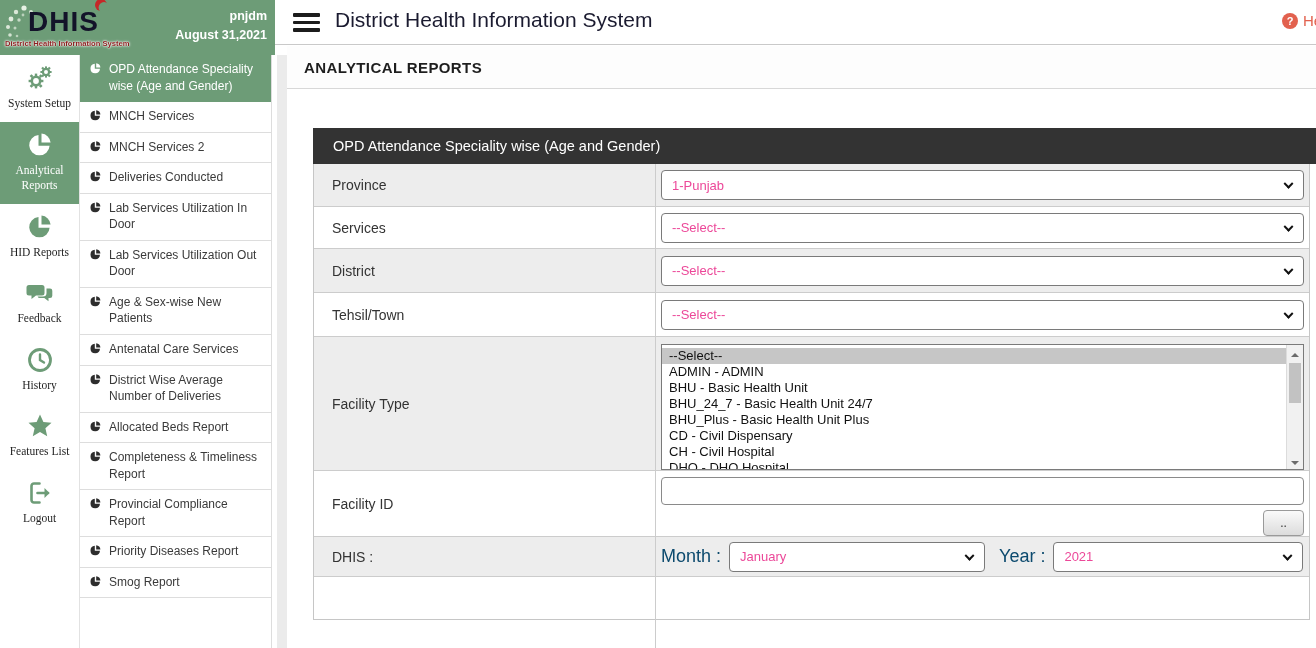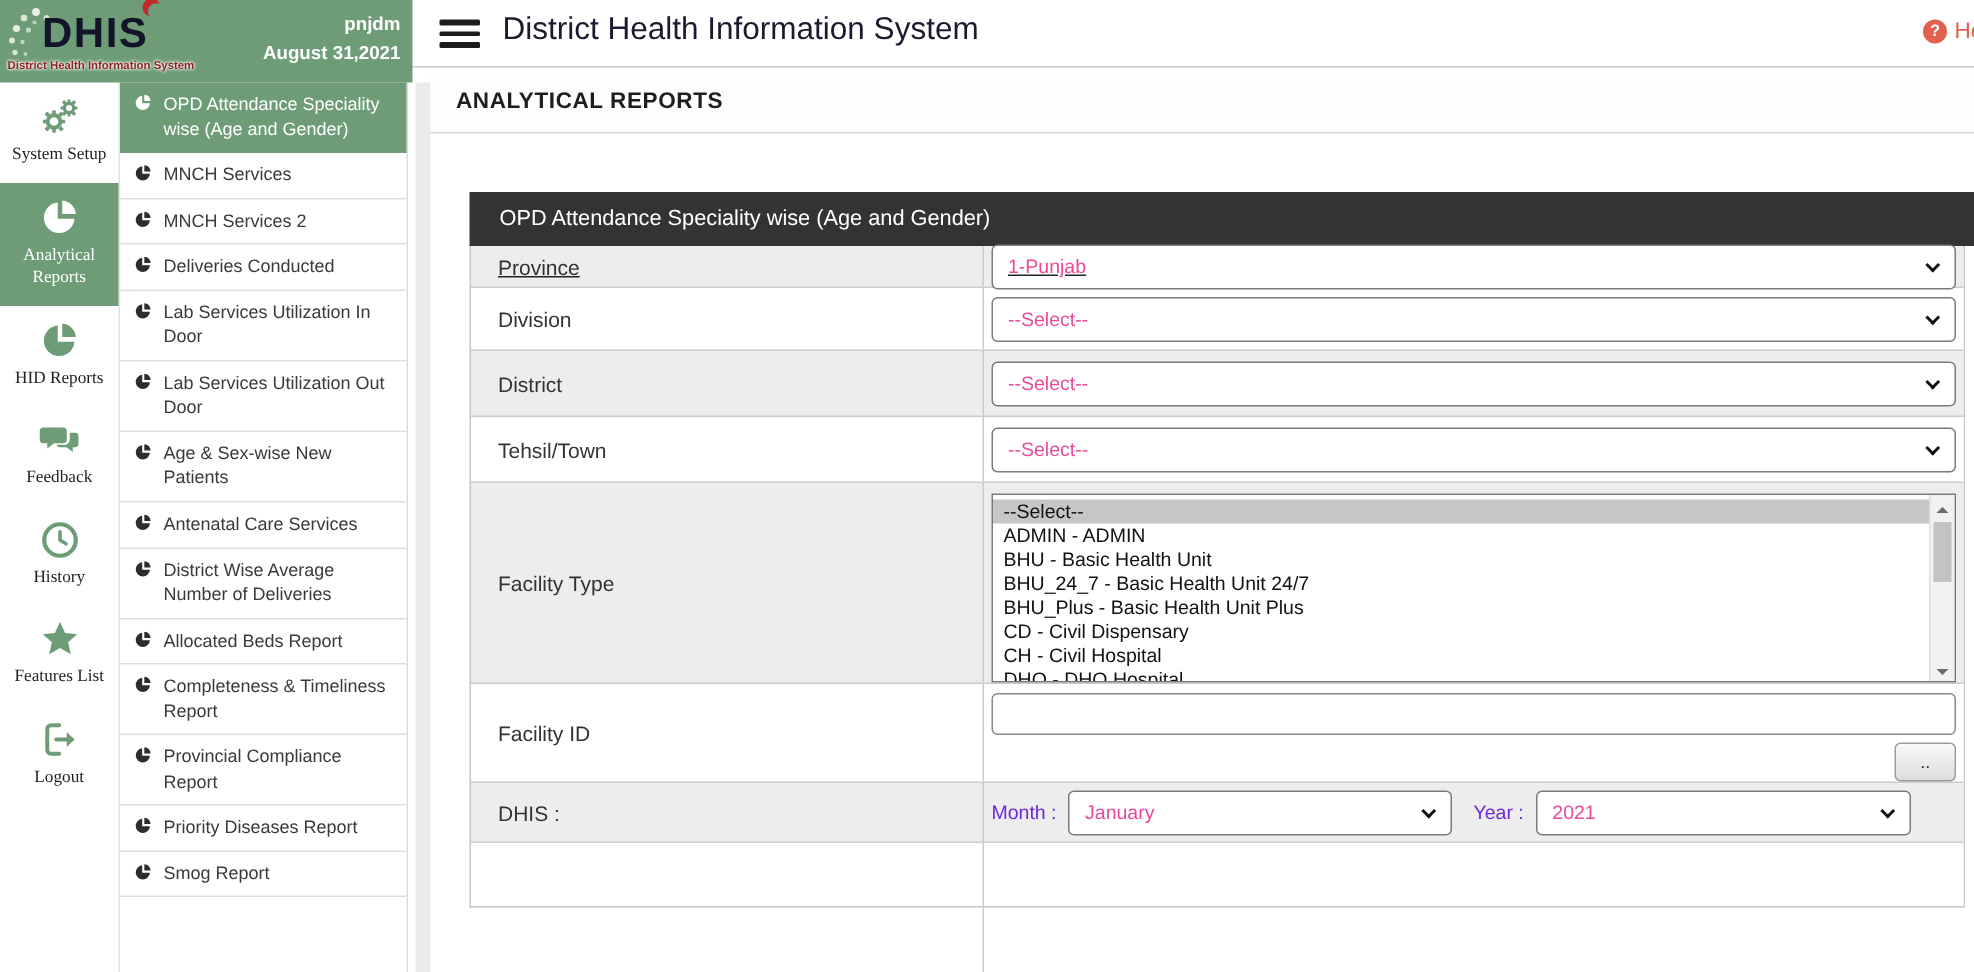--- a/index.html
+++ b/index.html
@@ -44,21 +44,21 @@
   
   .main { position:absolute; left:287px; top:90px; right:0; bottom:0; background:#fff; }
   .panel { position:absolute; left:26px; top:38px; width:1012px; }
   .panel-header { height:36px; background:#333; color:#fff; font-size:14.5px; line-height:36px; padding-left:20px; }
   .form-table { width:997px; border:1px solid #c6c6c6; border-top:none; background:#fff; }
   .frow { display:flex; border-bottom:1px solid #ccc; background:#fff; }
   .frow:last-child { border-bottom:none;flex-direction:column; }
   .frow.alt { background:#ededed; }
   .flabel { width:342px; flex:0 0 342px; padding-left:18px; display:flex; align-items:center; font-size:14px; color:#333; border-right:1px solid #ccc; }
   .fctrl { flex:1; position:relative; display:flex; align-items:center; padding:0 5px; min-width:0; }
-  .r-province { height:28px;text-decoration:underline; } .r-division { height:42px; } .r-district { height:44px; }
+  .r-province { height:43px; } .r-division { height:42px; } .r-district { height:44px; }
   .r-tehsil { height:44px; } .r-ftype { height:134px; } .r-fid { height:66px; }
   .r-from { height:40px; } .r-to { height:42px; }
   
   .select { height:30px; border:1px solid #7a7a7a; border-radius:4px; background:#fff; display:flex; align-items:center; padding:0 28px 0 10px; font-size:13px; color:#ec4899; position:relative; flex:1; cursor:pointer; min-width:0; }
   .chev { position:absolute; right:11px; top:50%; width:7px; height:7px; border-right:2px solid #111; border-bottom:2px solid #111; transform:translateY(-68%) rotate(45deg); }
   
   .r-ftype .fctrl { align-items:flex-start; padding-top:7px; }
   .listbox { flex:1; height:126px; border:1px solid #7a7a7a; background:#fff; position:relative; overflow:hidden; font-size:13px; }
   .lb-options { position:absolute; left:0; right:17px; top:3px; }
   .lb-option { padding:0 4px 0 7px; height:16px; line-height:15.5px; white-space:nowrap; color:#111; cursor:default; }
@@ -70,21 +70,21 @@
   .lb-arrow.up::after { top:4px; border-bottom-color:#6b6b6b; }
   .lb-arrow.down::after { top:8px; border-top-color:#6b6b6b; }
   .lb-thumb { position:absolute; left:2px; right:2px; top:18px; height:40px; background:#c2c2c2; }
   
   .r-fid .fctrl { flex-direction:column; align-items:stretch; justify-content:flex-start; padding:6px 5px 0; }
   .text-input { height:28px; border:1px solid #8a8a8a; border-radius:4px; width:100%; font-size:13px; padding:0 8px; font-family:"Liberation Sans",sans-serif; background:#fff; }
   .dots-row { display:flex; justify-content:flex-end; margin-top:5px; }
   .dots-btn { width:41px; height:26px; background:linear-gradient(#fafafa,#dcdcdc); border:1px solid #9a9a9a; border-radius:4px; font-size:12px; color:#333; cursor:pointer; font-family:"Liberation Sans",sans-serif; }
   
   .date-ctrl { gap:8px; }
-  .small-label { font-size:13px; color:#6d28d9; white-space:nowrap; }
+  .small-label { font-size:18px; color:#0c4a6e; white-space:nowrap; }
   .sel-month { flex:0 0 256px; } .sel-year { flex:0 0 250px; margin-right:22px; }
   .yl { margin-left:6px; }
 </style>
 </head>
 <body>
 
 <div class="brand">
   <div class="logo">
     <svg class="logo-burst" width="42" height="46" viewBox="0 0 42 46">
       <g fill="#eef5ea">
@@ -297,21 +297,21 @@
         <div class="flabel">Province</div>
         <div class="fctrl">
           <div class="select">
             <span>1-Punjab</span>
             <span class="chev"></span>
           </div>
         </div>
       </div>
 
       <div class="frow r-division">
-        <div class="flabel">Division</div>
+        <div class="flabel">Services</div>
         <div class="fctrl">
           <div class="select">
             <span>--Select--</span>
             <span class="chev"></span>
           </div>
         </div>
       </div>
 
       <div class="frow alt r-district">
         <div class="flabel">District</div>

